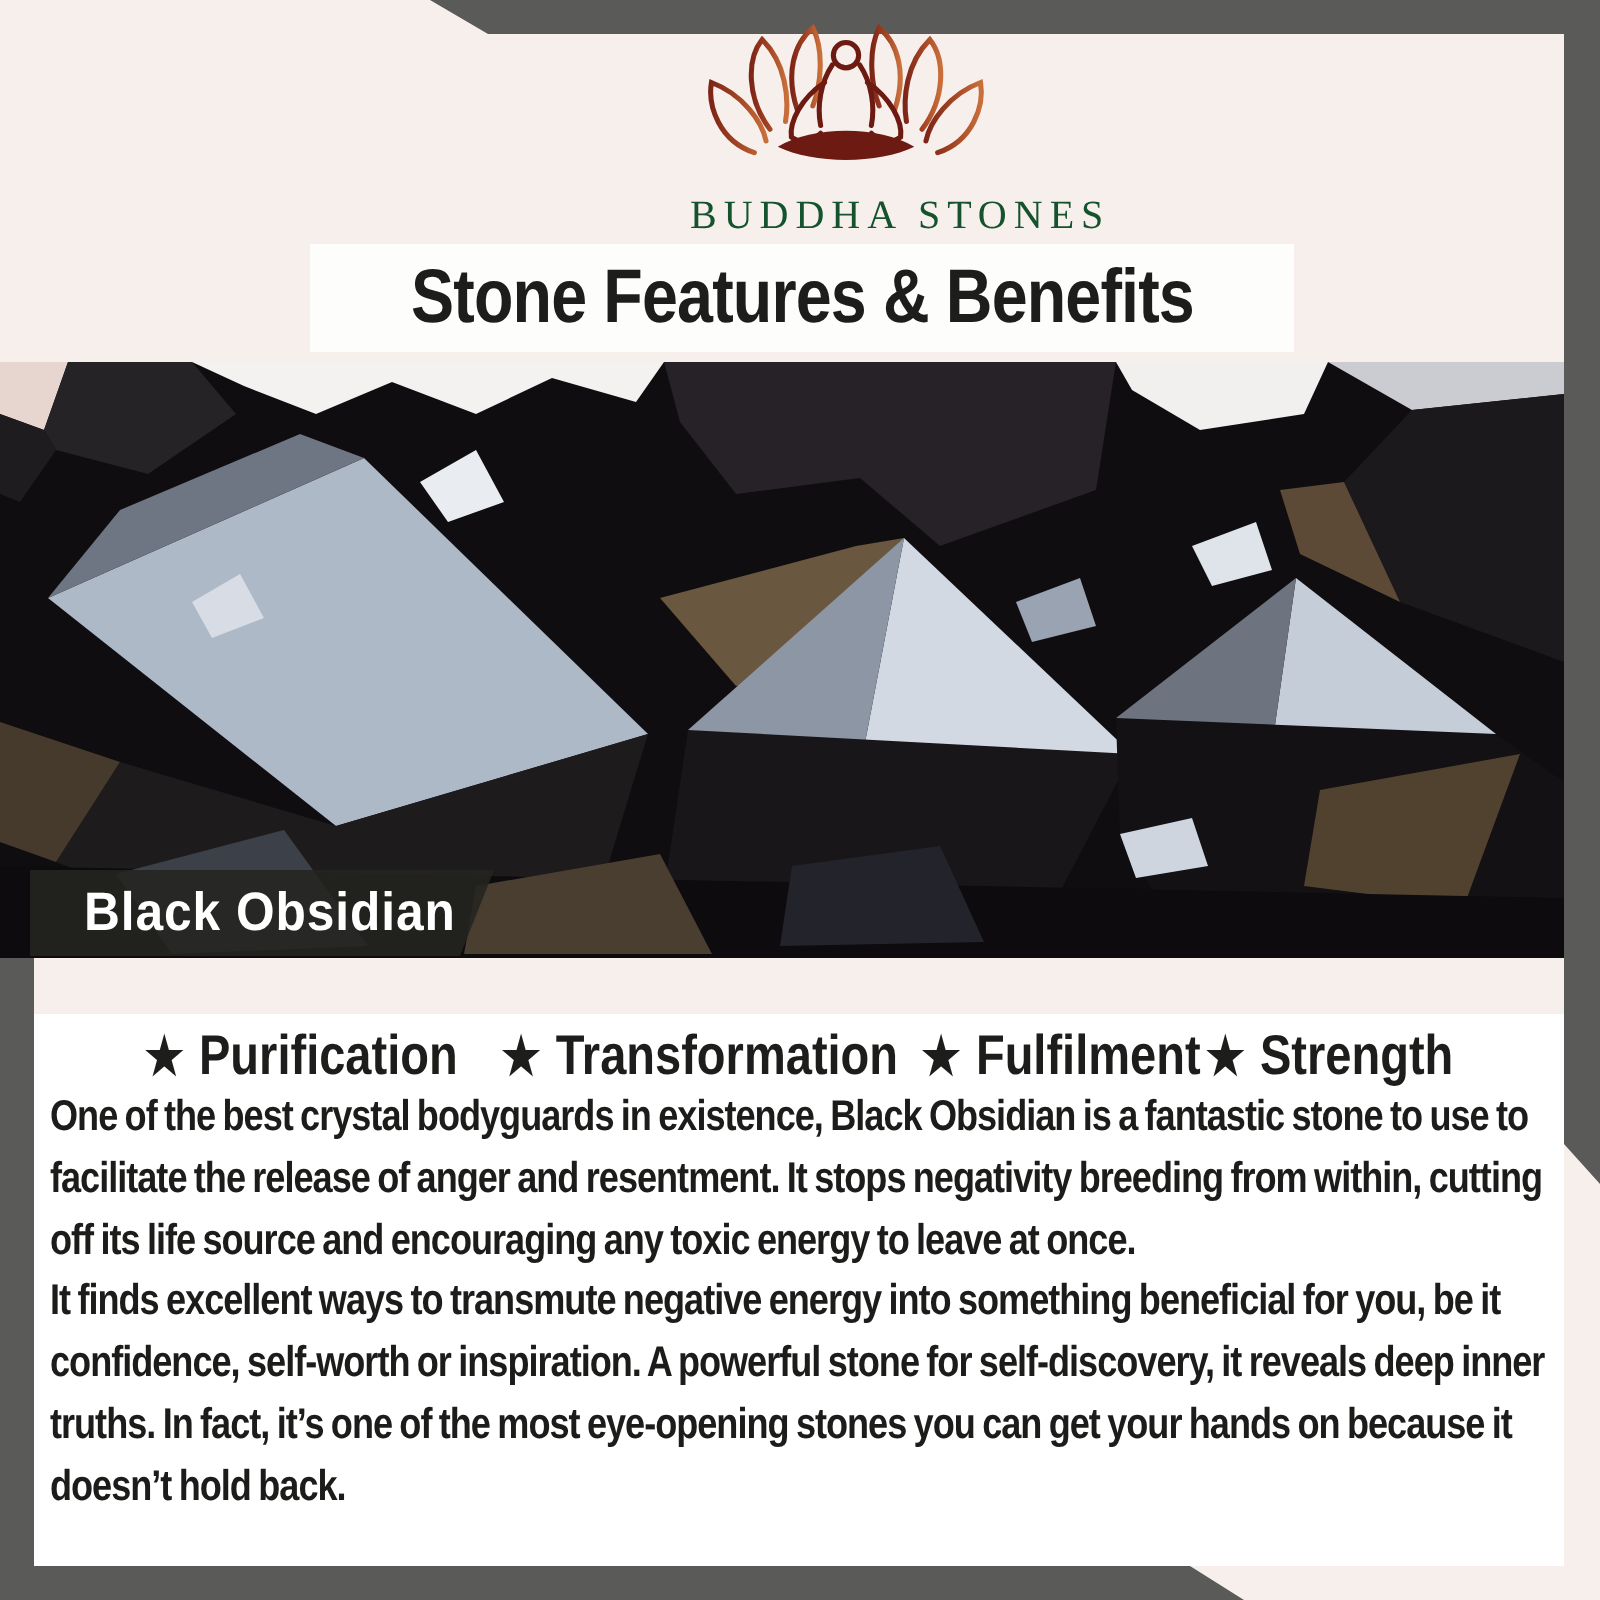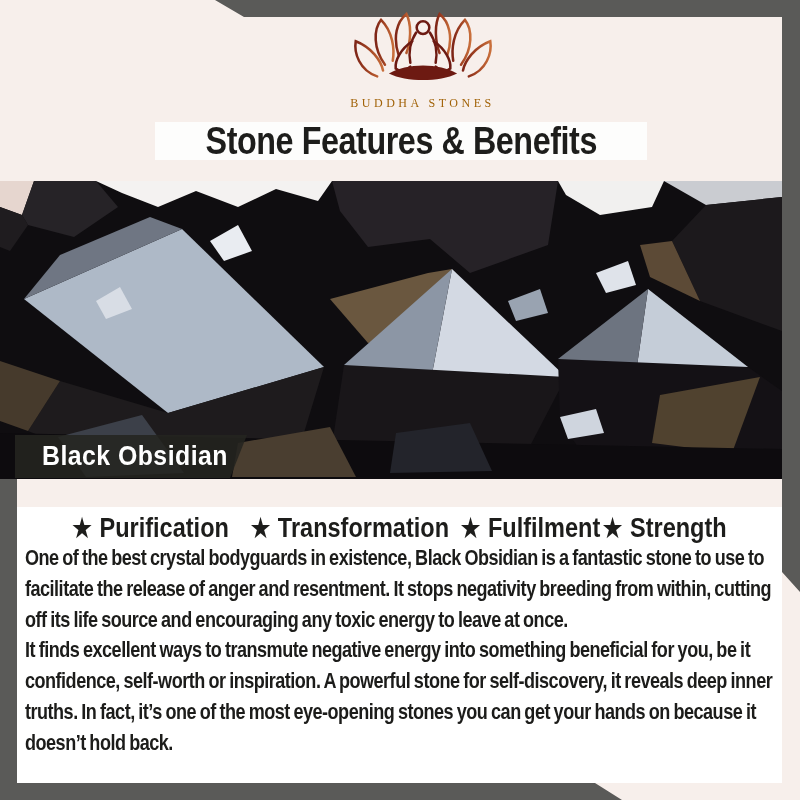--- a/index.html
+++ b/index.html
@@ -10,25 +10,25 @@
   .ribbon{position:absolute;background:#5a5a58;}
   .ribbon-tr{left:215px;top:0;width:585px;height:592px;background:transparent;}
   .ribbon-tr::before{content:"";position:absolute;inset:0;background:#5a5a58;
     clip-path:polygon(0px 0px,585px 0px,585px 592px,567px 572px,567px 17px,29px 17px);}
   .ribbon-bl{left:0;top:478px;width:622px;height:322px;background:transparent;}
   .ribbon-bl::before{content:"";position:absolute;inset:0;background:#5a5a58;
     clip-path:polygon(0px 0px,17px 0px,17px 305px,595px 305px,622px 322px,0px 322px);}
 
   
   .logo-block{position:absolute;left:345px;top:12px;width:155px;text-align:center;}
-  .brand{margin-top:2px;font-family:"Liberation Serif",serif;font-size:12px;letter-spacing:3.5px;
-    color:#a16207;white-space:nowrap;text-align:center;}
+  .brand{margin-top:2px;font-family:"Liberation Serif",serif;font-size:20px;letter-spacing:3.5px;
+    color:#14532d;white-space:nowrap;text-align:center;}
 
   
-  .title-bar{position:absolute;left:155px;top:122px;width:492px;height:38px;background:#fdfdfc;
+  .title-bar{position:absolute;left:155px;top:122px;width:492px;height:54px;background:#fdfdfc;
     display:flex;align-items:center;justify-content:center;}
   .title-bar h1{margin:0;font-size:38px;font-weight:bold;color:#1d1d1b;letter-spacing:-0.5px;
     transform:scaleX(0.85);white-space:nowrap;}
 
   
   .photo{position:absolute;left:0;top:181px;width:782px;height:298px;background:#0f0d10;}
   .photo svg{display:block;width:782px;height:298px;}
   .photo-label{position:absolute;left:15px;bottom:1px;width:232px;height:43px;
     background:rgba(36,36,32,0.88);display:flex;align-items:center;padding-left:27px;box-sizing:border-box;
     clip-path:polygon(0 0,100% 0,calc(100% - 17px) 100%,0 100%);}

